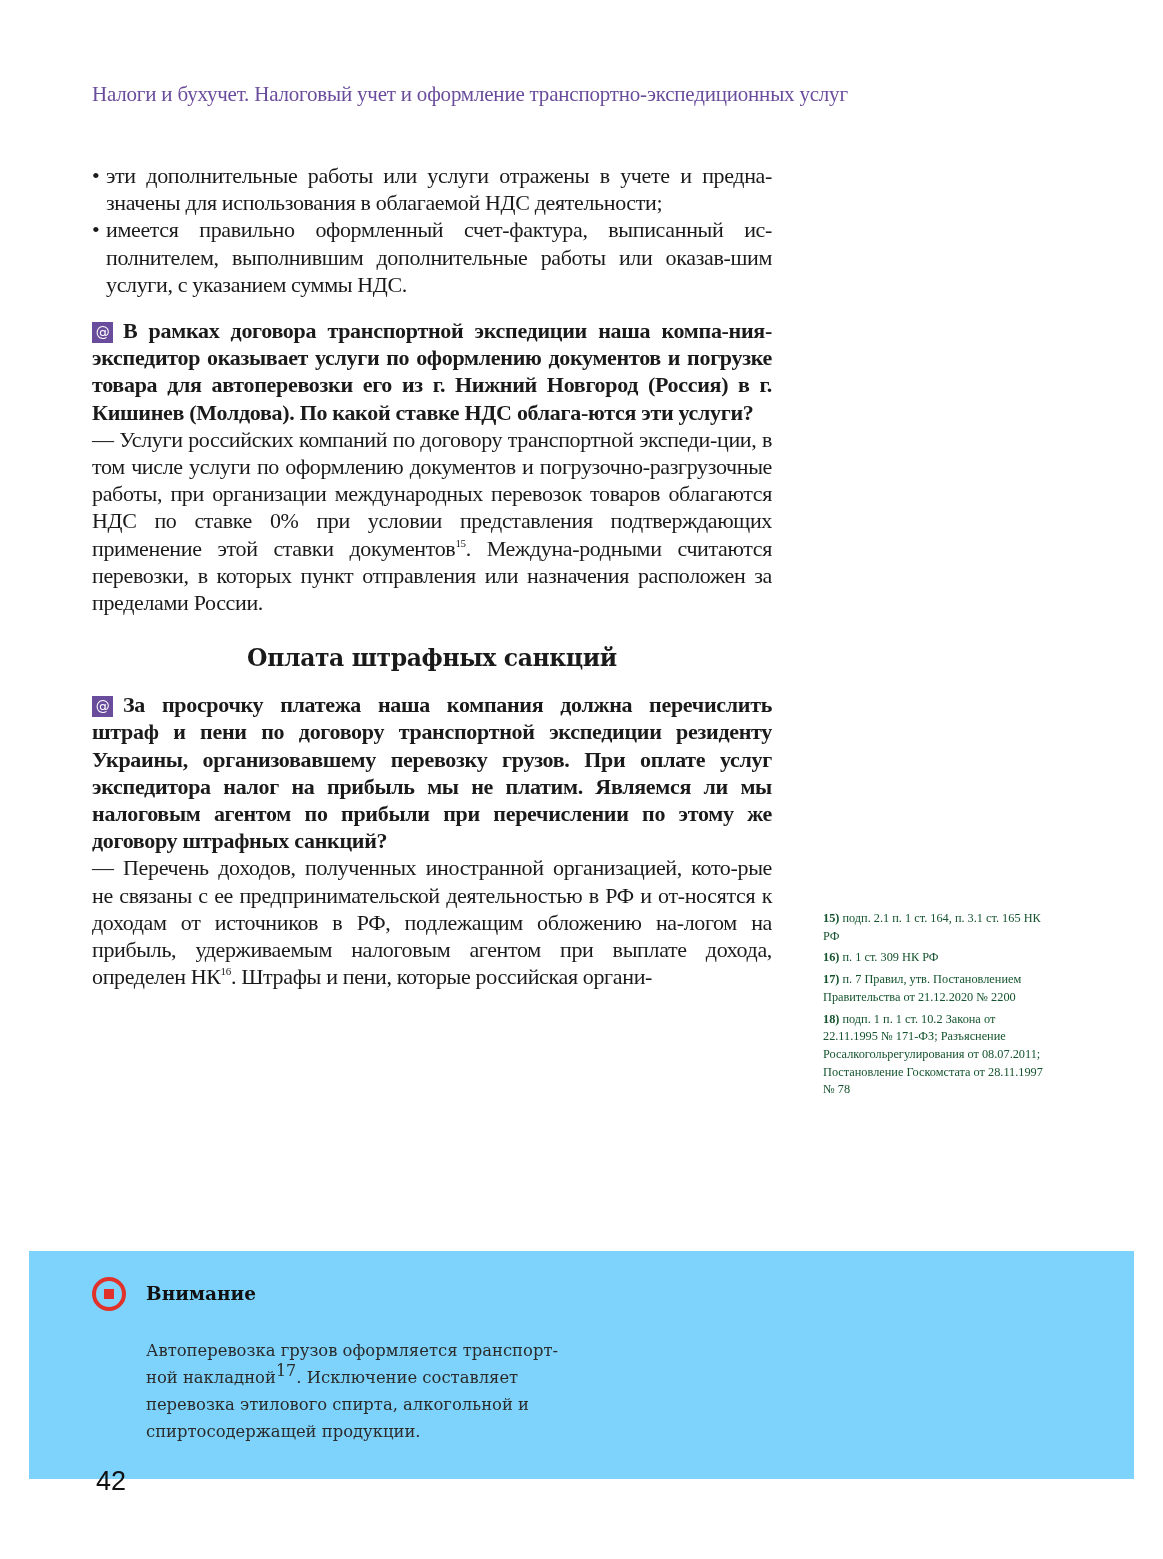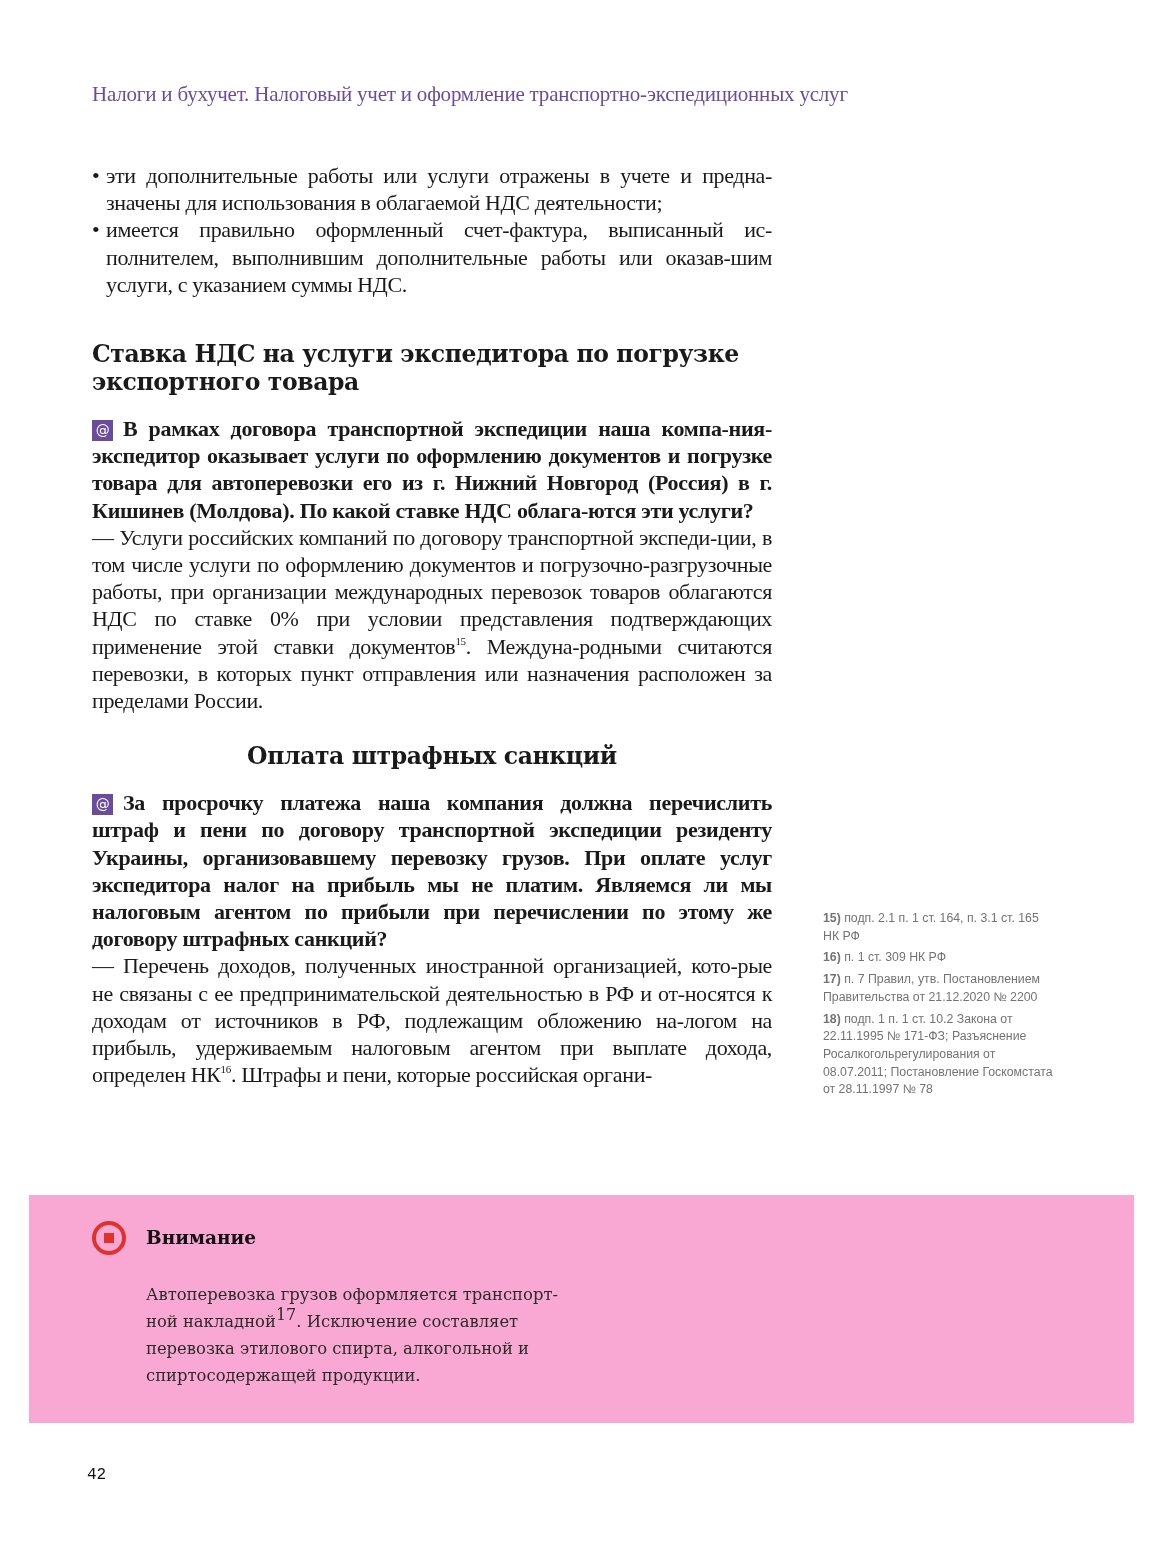--- a/index.html
+++ b/index.html
@@ -24,41 +24,41 @@
 
   .question { font-weight: bold; font-size: 22px; line-height: 27.2px; letter-spacing: -0.3px;
               text-align: justify; margin-top: 19px; }
   .at-badge { display: inline-block; width: 21px; height: 21px; background: #6a4c9c; color: #fff;
               font-family: "DejaVu Sans", sans-serif; font-size: 14px; line-height: 21px; text-align: center;
               vertical-align: 1px; margin-right: 10px; font-weight: normal; }
   .answer { font-size: 22px; line-height: 27.2px; letter-spacing: -0.35px; text-align: justify; }
   sup.fn { font-size: 11px; vertical-align: 9px; line-height: 0; }
 
   .footnotes { position: absolute; left: 823px; top: 910px; width: 230px;
-               font-family: Liberation Sans, sans-serif; font-size: 12.3px; line-height: 17.7px; color: #737373; }
+               font-family: Liberation Serif, serif; font-size: 12.3px; line-height: 17.7px; color: #14532d; }
   .footnote { margin-bottom: 4px; }
   .footnote .fn-num { font-weight: bold; }
 
-  .callout { position: absolute; left: 29px; top: 1195px; width: 1105px; height: 228px; background: #f9a8d4; }
+  .callout { position: absolute; left: 29px; top: 1251px; width: 1105px; height: 228px; background: #7dd3fc; }
   .callout-edge { position: absolute; left: 0; top: -3px; width: 100%; height: 6px;
                   background: radial-gradient(circle at 5px 0px, #ffffff 3px, transparent 3.5px);
                   background-size: 10px 6px; }
   .callout-icon { position: absolute; left: 63px; top: 26px; width: 34px; height: 34px;
                   border: 4px solid #e0312a; border-radius: 50%; box-sizing: border-box; }
   .callout-icon .sq { position: absolute; left: 8px; top: 8px; width: 10px; height: 10px; background: #e0312a; }
   .callout-title { position: absolute; left: 117px; top: 32px; font-family: "DejaVu Serif", serif;
                    font-weight: bold; font-size: 18.5px; color: #111; }
   .callout-col { position: absolute; top: 86px; font-family: "DejaVu Serif", serif; font-size: 16.4px;
                  line-height: 27px; color: #2a2a2a; }
   .callout-col.c1 { left: 117px; width: 430px; }
   .callout-col.c2 { left: 577px; width: 420px; }
   .callout-col sup { font-size: 16px; vertical-align: 7px; line-height: 0; }
 
-  .page-number { position: absolute; left: 87px; top: 1466px; font-family: Liberation Mono, monospace;
-                 font-size: 16px; color: #111; }
+  .page-number { position: absolute; left: 96px; top: 1466px; font-family: Liberation Sans, sans-serif;
+                 font-size: 27px; color: #111; }
 </style>
 </head>
 <body>
 
 <div class="running-head">
   <span class="rh-bold">Налоги и бухучет.</span>
   <span>Налоговый учет и оформление транспортно-экспедиционных услуг</span>
 </div>
 
 <div class="main">
@@ -66,24 +66,20 @@
     <li>
       <span class="bullet-glyph">•</span>
       <span>эти дополнительные работы или услуги отражены в учете и предна-значены для использования в облагаемой НДС деятельности;</span>
     </li>
     <li>
       <span class="bullet-glyph">•</span>
       <span>имеется правильно оформленный счет-фактура, выписанный ис-полнителем, выполнившим дополнительные работы или оказав-шим услуги, с указанием суммы НДС.</span>
     </li>
   </ul>
 
-  <h2 class="section-heading" id="h1">
-    <span>Ставка НДС на услуги экспедитора по погрузке</span><br>
-    <span>экспортного товара</span>
-  </h2>
   <div class="question">
     <span class="at-badge">@</span><span>В рамках договора транспортной экспедиции наша компа-ния-экспедитор оказывает услуги по оформлению документов и погрузке товара для автоперевозки его из г. Нижний Новгород (Россия) в г. Кишинев (Молдова). По какой ставке НДС облага-ются эти услуги?</span>
   </div>
   <div class="answer">
     <span>— Услуги российских компаний по договору транспортной экспеди-ции, в том числе услуги по оформлению документов и погрузочно-разгрузочные работы, при организации международных перевозок товаров облагаются НДС по ставке 0% при условии представления подтверждающих применение этой ставки документов</span><sup class="fn">15</sup><span>. Междуна-родными считаются перевозки, в которых пункт отправления или назначения расположен за пределами России.</span>
   </div>
 
   <h2 class="section-heading" id="h2">
     <span>Оплата штрафных санкций</span><br>
   </h2>

